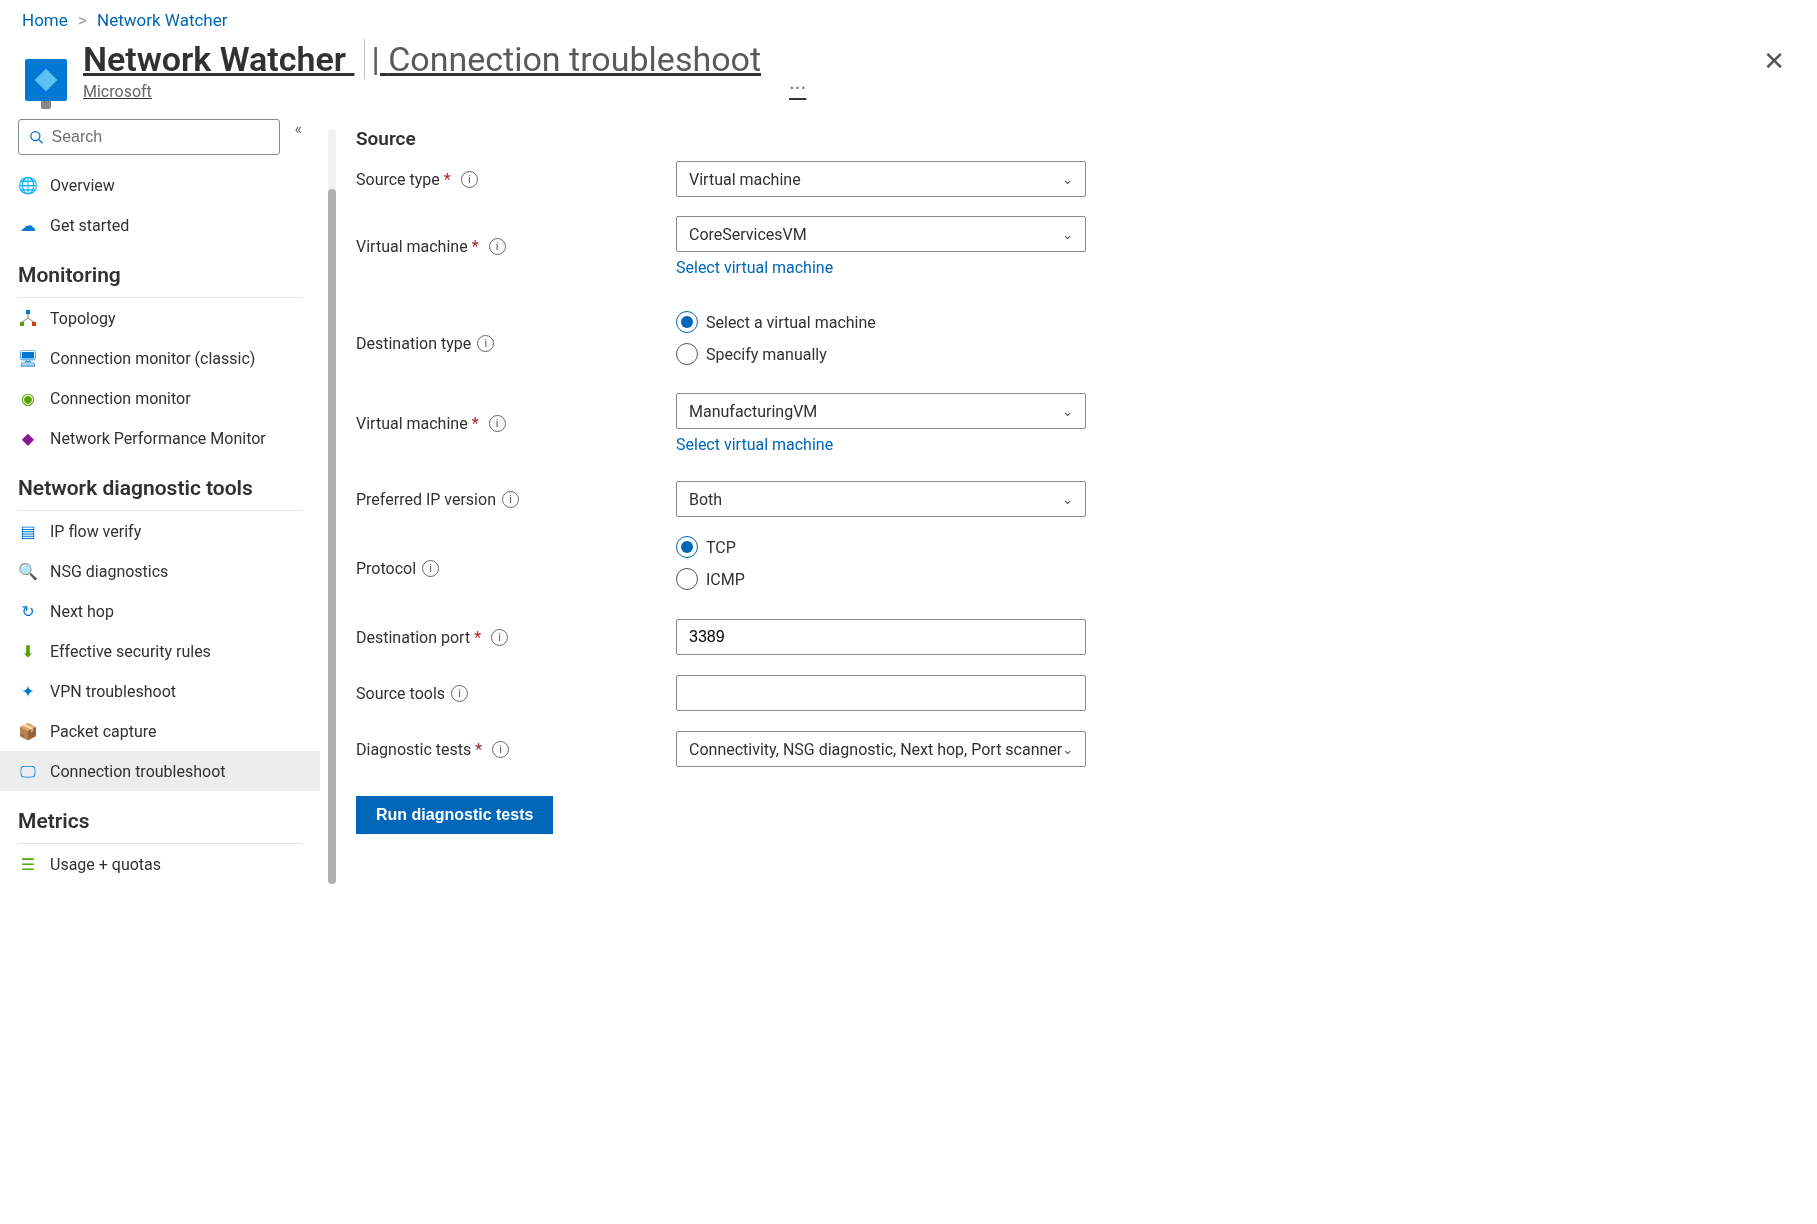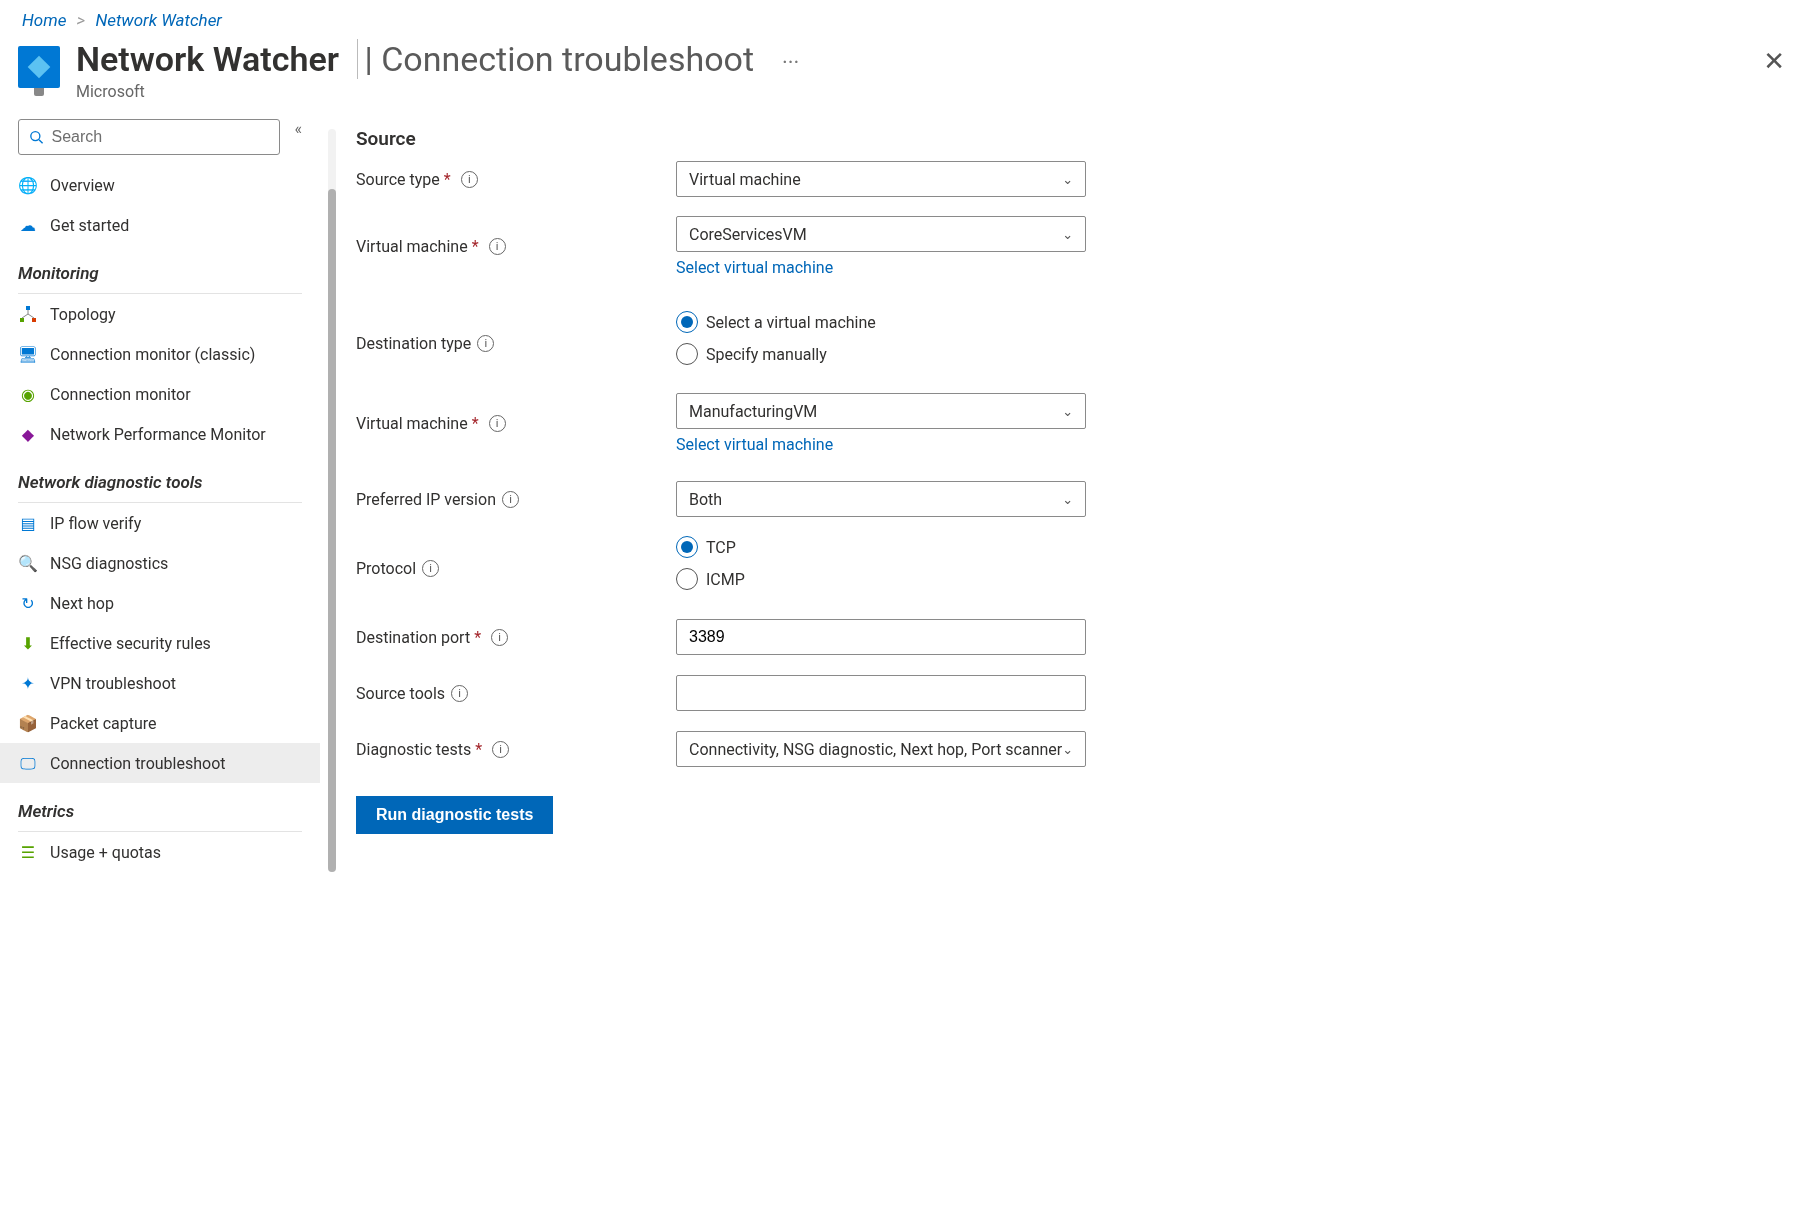--- a/index.html
+++ b/index.html
@@ -10,31 +10,31 @@
     background: #fff;
     width: 1817px;
   }
   a { text-decoration: none; }
 
   
   .breadcrumb {
     padding: 10px 22px 2px 22px;
     font-size: 17px;
     color: #888;
-    font-style: italic;
   }
   .breadcrumb a { color: #0067b8; }
   .breadcrumb .sep { color: #9a9a9a; margin: 0 6px; }
 
   
   .header {
     display: flex;
-    align-items: flex-start;
-    padding: 8px 22px 18px 18px;
+    align-items: flex-end;
+    padding: 8px 22px 18px 25px;
     position: relative;
+    text-decoration: underline;
   }
   .header-icon {
     width: 42px; height: 42px;
     background: #0078d4;
     border-radius: 2px;
     position: relative;
     margin-right: 16px;
     margin-top: 6px;
   }
   .header-icon::after {
@@ -130,23 +130,22 @@
   .nav-item .nav-icon {
     width: 20px; height: 20px;
     display: inline-flex;
     align-items: center;
     justify-content: center;
     font-size: 16px;
     flex-shrink: 0;
   }
   .nav-section {
     padding: 18px 18px 6px 18px;
-    font-size: 17px;
+    font-size: 21px;
     font-weight: 600;
-    font-style: italic;
   }
   .nav-divider {
     border-top: 1px solid #e3e3e3;
     margin: 4px 18px 0 18px;
   }
 
   
   .main-wrap { display: flex; }
   .scrollbar {
     width: 8px;

